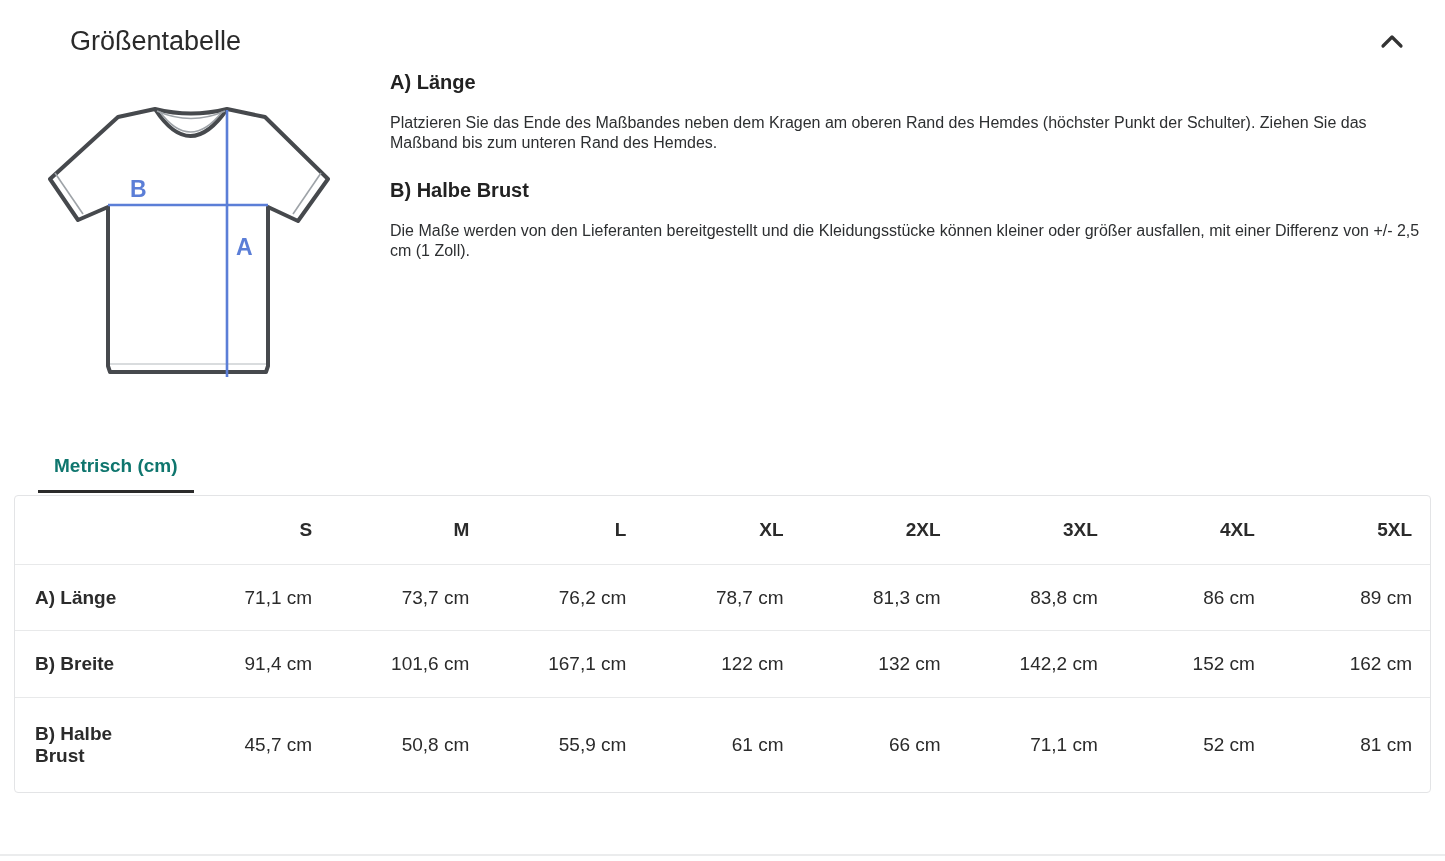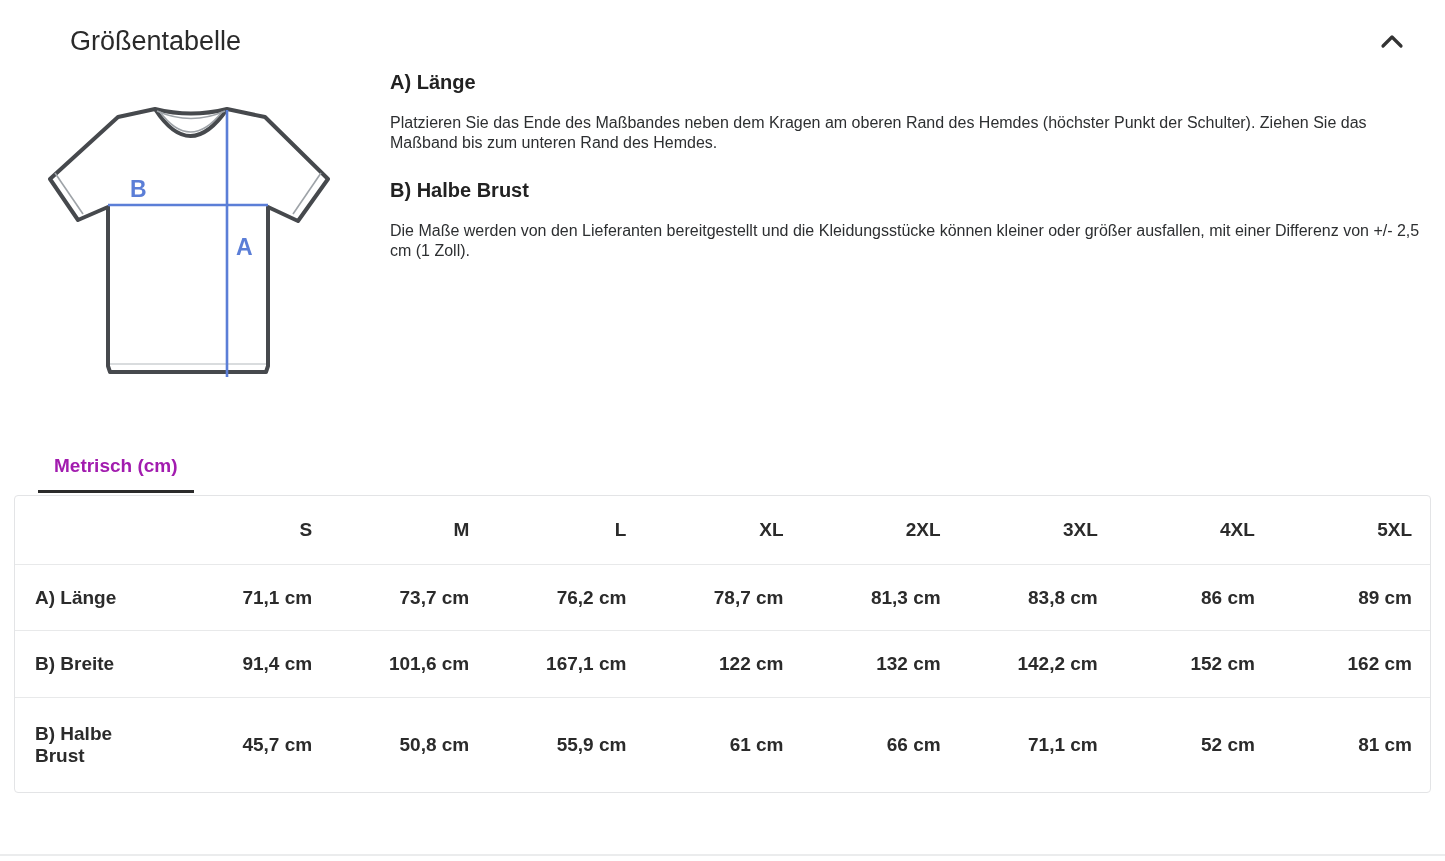--- a/index.html
+++ b/index.html
@@ -22,34 +22,34 @@
   .instructions{margin-left:30px;width:1048px;}
   .section-title{font-size:20px;font-weight:700;color:#222;margin:14px 0 0 0;}
   .section-title.first{margin-top:4px;}
   .instructions p{
     font-size:16px;line-height:20px;color:#2d2f31;margin:19px 0 26px 0;
   }
   
   .tabs{display:flex;margin:42px 0 0 38px;}
   .tab{
     font-size:19px;padding:10px 16px 13px 16px;background:none;border:none;
-    cursor:pointer;color:#a21caf;border-bottom:3px solid transparent;
+    cursor:pointer;color:#0f766e;border-bottom:3px solid transparent;
     font-family:"Liberation Sans", sans-serif;
   }
   .tab.active{font-weight:700;border-bottom-color:#2b2b2b;}
   
   .size-table{
     width:1417px;margin:2px 14px 0 14px;
     border-collapse:separate;border-spacing:0;table-layout:fixed;
     border:1px solid #e3e4e6;border-radius:4px;
     font-size:19px;color:#2b2b2b;
   }
   .size-table col.label-col{width:158px;}
   .size-table th,.size-table td{
-    text-align:right;padding:0 18px 0 0;font-weight:700;vertical-align:middle;
+    text-align:right;padding:0 18px 0 0;font-weight:400;vertical-align:middle;
   }
   .size-table thead th{font-weight:700;height:68px;}
   .size-table tbody tr td{border-top:1px solid #e8e9ea;}
   .size-table td.row-label{
     text-align:left;padding:0 10px 0 20px;font-weight:700;
   }
   .size-table tr.r1 td{height:65px;}
   .size-table tr.r2 td{height:66px;}
   .size-table tr.r3 td{height:94px;}
   

